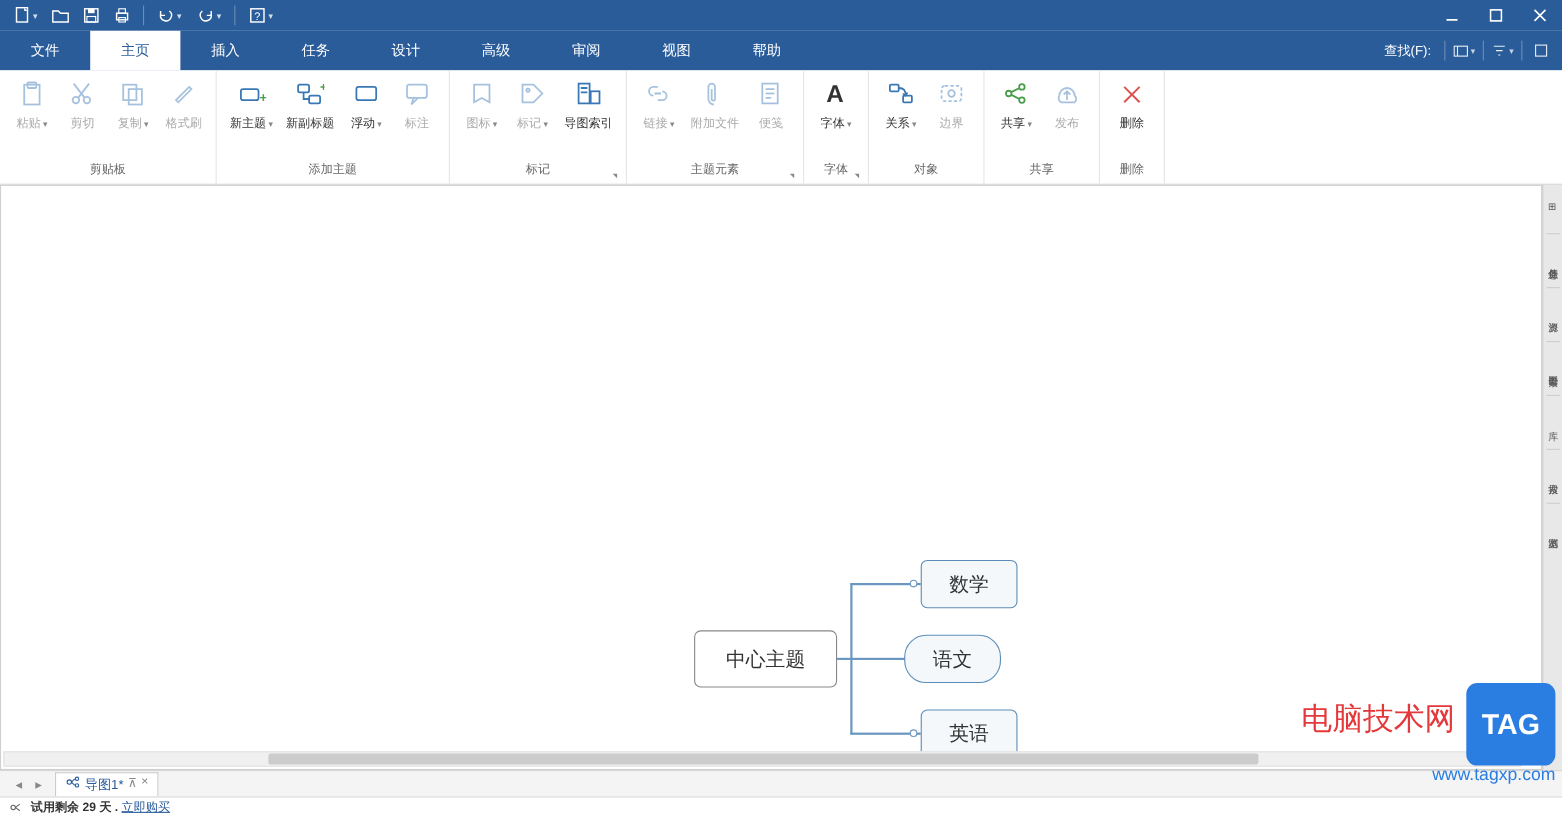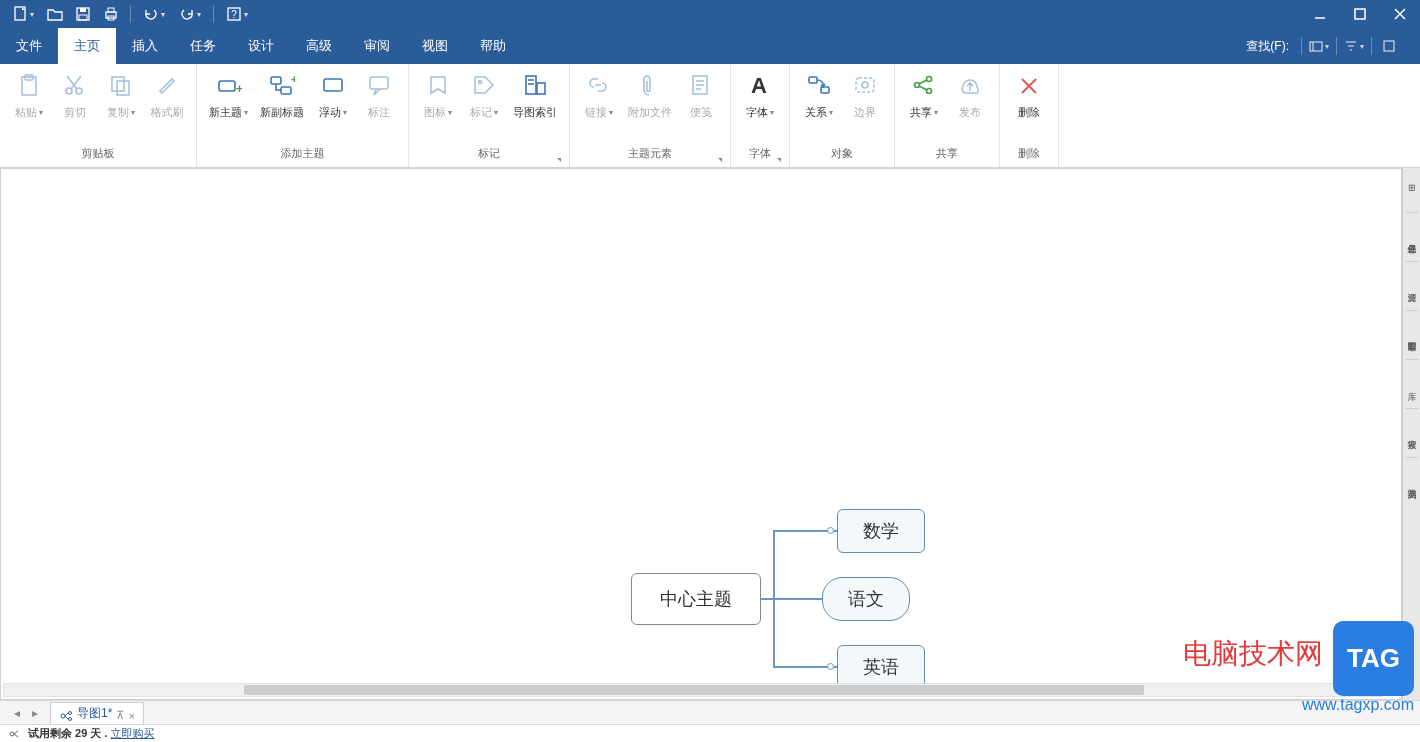--- a/index.html
+++ b/index.html
@@ -11,23 +11,23 @@
 .qat-item { width: 26px; height: 22px; display: flex; align-items: center; justify-content: center; cursor: pointer; }
 .qat-item.wide { width: 34px; }
 .qat-sep { width: 1px; height: 18px; background: rgba(255,255,255,0.3); margin: 0 4px; }
 .dd { font-size: 8px; margin-left: 2px; opacity: 0.8; }
 .title-text { position: absolute; left: 0; right: 0; text-align: center; pointer-events: none; }
 .win-ctrls { margin-left: auto; display: flex; }
 .win-btn { width: 40px; height: 28px; display: flex; align-items: center; justify-content: center; cursor: pointer; }
 
 
 .menubar { height: 36px; background: #2a5c9a; display: flex; align-items: stretch; color: #fff; font-size: 13px; }
-.menu-item { padding: 0 16px; display: flex; align-items: center; cursor: pointer; text-align: right; }
+.menu-item { padding: 0 28px; display: flex; align-items: center; cursor: pointer; text-align: right; }
 .menu-item.active { background: #fff; color: #2a5c9a; }
-.menubar-right { margin-left: auto; display: flex; align-items: center; padding-right: 20px; gap: 6px; }
+.menubar-right { margin-left: auto; display: flex; align-items: center; padding-right: 8px; gap: 6px; }
 .find-label { font-size: 12px; margin-right: 6px; }
 .right-icon { width: 22px; height: 22px; display: flex; align-items: center; justify-content: center; cursor: pointer; opacity: 0.9; }
 .right-sep { width: 1px; height: 18px; background: rgba(255,255,255,0.3); }
 
 
 .ribbon { height: 104px; background: #fff; border-bottom: 1px solid #d6d6d6; display: flex; position: relative; }
 .ribbon::after { content: ''; position: absolute; bottom: 0; left: 0; right: 0; height: 1px; box-shadow: 0 2px 3px rgba(0,0,0,0.08); }
 .rgroup { display: flex; flex-direction: column; border-right: 1px solid #e5e5e5; padding: 4px 6px 2px; }
 .rgroup-row { display: flex; flex: 1; align-items: flex-start; }
 .rgroup-label { font-size: 11px; color: #666; text-align: center; padding: 2px 0 4px; position: relative; }
@@ -68,21 +68,21 @@
 .l-h2 { left: 772px; top: 429px; width: 64px; height: 2px; }
 .l-h3 { left: 772px; top: 497px; width: 64px; height: 2px; }
 .dot { position: absolute; width: 7px; height: 7px; border: 1px solid #6a97bf; border-radius: 50%; background: #fff; }
 .d1 { left: 826px; top: 358px; }
 .d2 { left: 826px; top: 426px; }
 .d3 { left: 826px; top: 494px; }
 
 
 .tabstrip { position: absolute; left: 0; right: 0; bottom: 18px; height: 24px; background: #f4f4f4; border-top: 1px solid #d6d6d6; display: flex; align-items: center; padding-left: 8px; font-size: 12px; }
 .tab-nav { width: 18px; display:flex; align-items:center; justify-content:center; color:#888; cursor:pointer; }
-.doc-tab { display: flex; align-items: flex-end; gap: 4px; background: #fff; border: 1px solid #ccc; border-bottom: none; padding: 2px 8px; margin-left: 6px; color: #2a5c9a; }
+.doc-tab { display: flex; align-items: flex-start; gap: 4px; background: #fff; border: 1px solid #ccc; border-bottom: none; padding: 2px 8px; margin-left: 6px; color: #2a5c9a; }
 .doc-tab .close { color: #888; cursor: pointer; font-size: 11px; }
 
 
 .statusbar { position: absolute; left: 0; right: 0; bottom: 0; height: 18px; background: #fff; border-top: 1px solid #d6d6d6; display: flex; align-items: center; font-size: 11px; color: #333; padding: 0 8px; }
 .status-left { display: flex; align-items: center; gap: 6px; }
 .buy-link { color: #2a5c9a; text-decoration: underline; cursor: pointer; }
 
 
 .watermark { position: absolute; right: 6px; bottom: 28px; text-align: right; pointer-events: none; z-index: 50; }
 .wm1 { font-size: 28px; font-weight: normal; color: #e4393c; font-family: "SimHei", sans-serif; }

